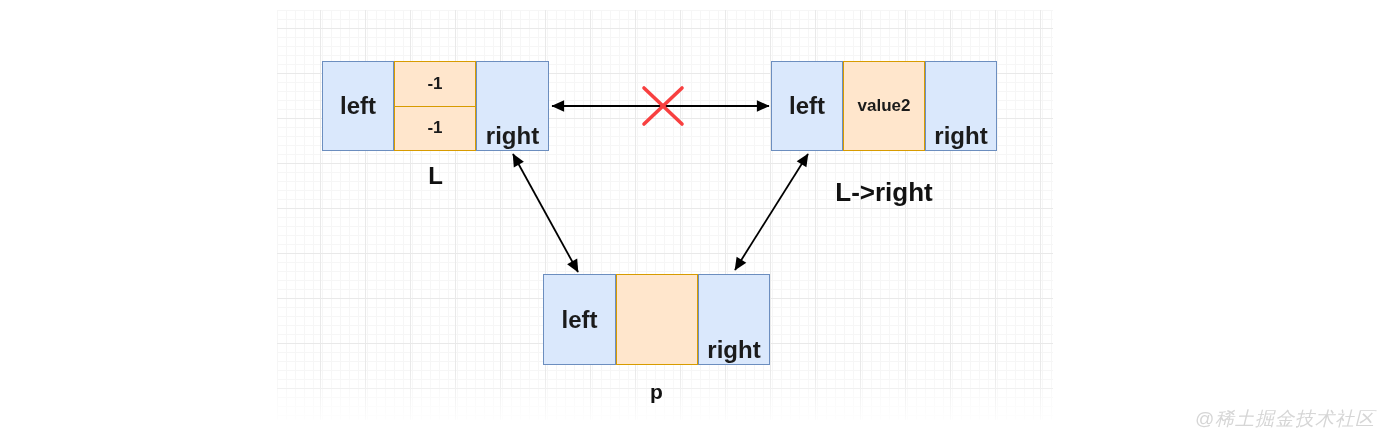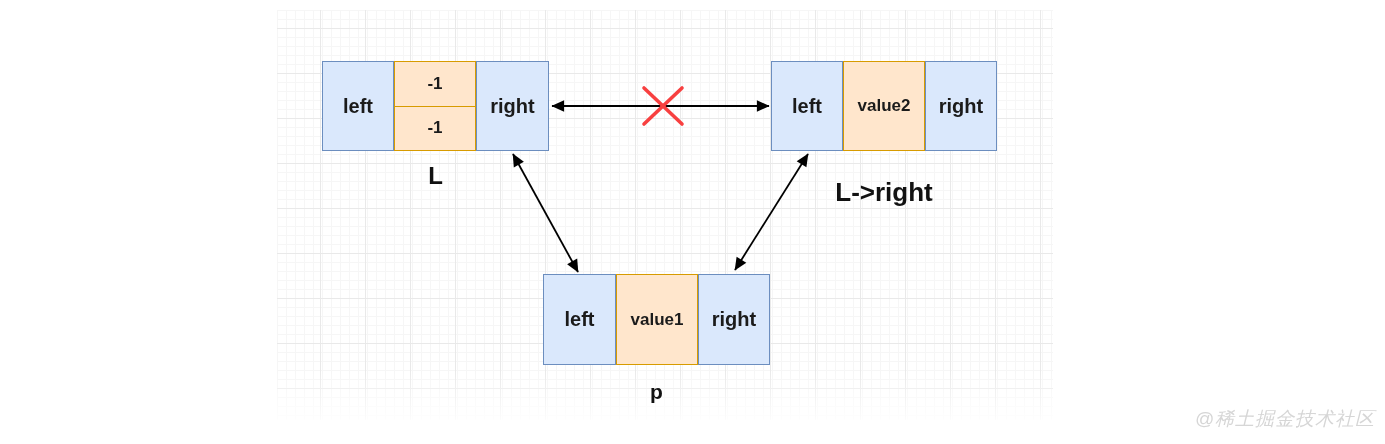--- a/index.html
+++ b/index.html
@@ -20,28 +20,28 @@
       linear-gradient(to bottom, #f6f6f6 1px, transparent 1px);
     background-size: 45px 45px, 45px 45px, 9px 9px, 9px 9px;
     background-position: -2px 18px, -2px 18px, 0 0, 0 0;
     -webkit-mask-image: linear-gradient(to bottom, #000 88%, rgba(0,0,0,0.15) 100%);
     mask-image: linear-gradient(to bottom, #000 88%, rgba(0,0,0,0.15) 100%);
   }
   .node { position: absolute; display: flex; }
   .cell {
     box-sizing: border-box;
     display: flex; align-items: center; justify-content: center;
-    font-weight: bold; font-size: 20px; color: #1b1b1b;
+    font-weight: bold; font-size: 24px; color: #1b1b1b;
   }
   .cell.blue { background: #dae8fc; border: 1px solid #6c8ebf; }
   .cell.mid  { background: #ffe6cc; border: 1px solid #d79b00;
                flex-direction: column; font-size: 17px; }
   .cell.c-left  { flex: 0 0 72px; }
   .cell.c-mid   { flex: 0 0 82px; }
-  .cell.c-right { flex: 1 1 auto; }
+  .cell.c-right { flex: 1 1 auto; align-items: flex-end; }
   .half { flex: 1 1 50%; width: 100%; display: flex; align-items: center; justify-content: center; }
   .half.top { border-bottom: 1px solid #d79b00; }
   .caption {
     position: absolute; text-align: center;
     font-weight: bold; color: #111111; line-height: 1.05;
   }
   .overlay {
     position: absolute; left: 0; top: 0;
     width: 1385px; height: 444px;
     pointer-events: none;
@@ -82,21 +82,20 @@
     <span>right</span>
   </div>
 </div>
 <div class="caption" style="left:771px; top:179px; width:226px; font-size:26px">L-&gt;right</div>
 
 <div class="node" style="left:543px; top:274px; width:227px; height:91px">
   <div class="cell blue c-left" style="flex-basis:73px">
     <span>left</span>
   </div>
   <div class="cell mid c-mid">
-    <div class="half">value1</div>
   </div>
   <div class="cell blue c-right">
     <span>right</span>
   </div>
 </div>
 <div class="caption" style="left:543px; top:381px; width:227px; font-size:21px">p</div>
 
 <svg class="overlay" viewBox="0 0 1385 444" xmlns="http://www.w3.org/2000/svg">
   <defs>
     <marker id="ah" viewBox="0 0 12 12" refX="10.5" refY="6" markerWidth="8.5" markerHeight="8.5" orient="auto-start-reverse">

